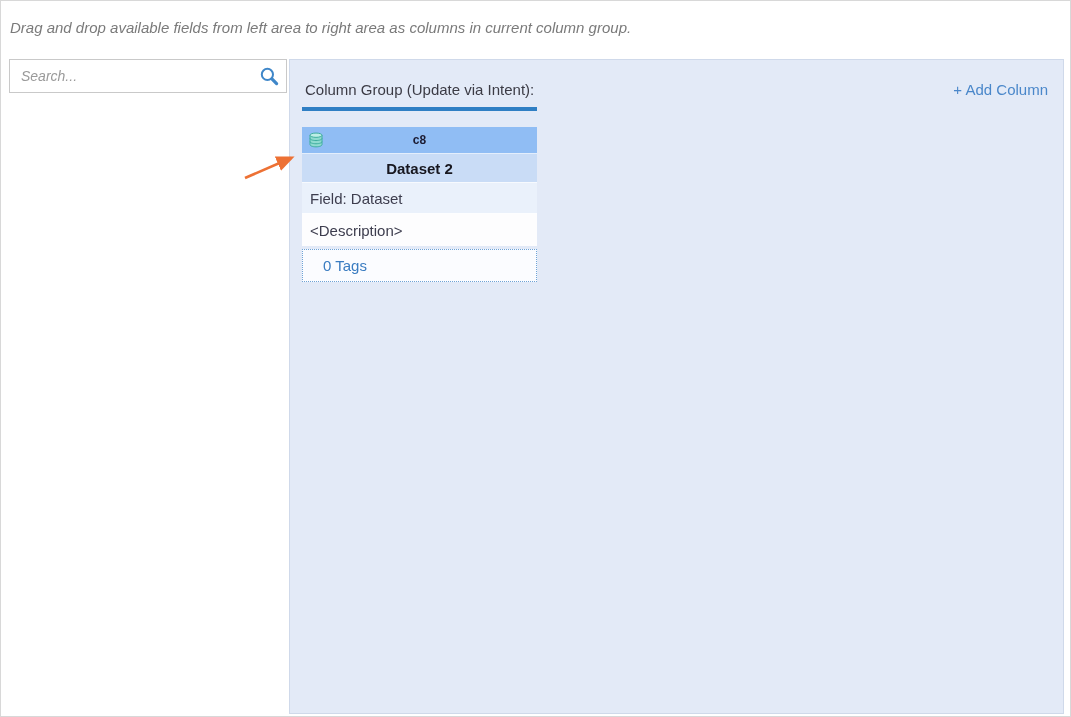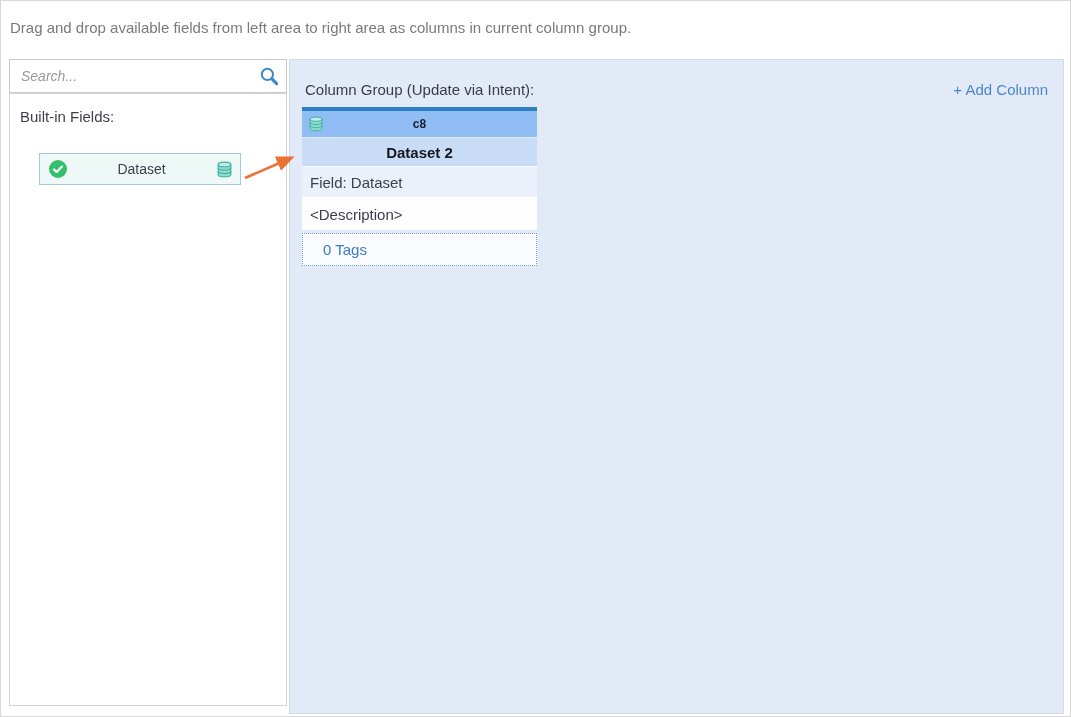--- a/index.html
+++ b/index.html
@@ -14,20 +14,21 @@
     height: 717px;
     background: #ffffff;
     border: 1px solid #d8d8d8;
     overflow: hidden;
   }
   .instruction {
     position: absolute;
     left: 9px;
     top: 18px;
     font-size: 15px;
+    font-style: italic;
     color: #7a7a7a;
   }
   
   .search-box {
     position: absolute;
     left: 8px;
     top: 58px;
     width: 278px;
     height: 34px;
     background: #ffffff;
@@ -128,20 +129,21 @@
   }
   .card-topbar { height: 4px; background: #2f7fc4; }
   .card-header {
     position: relative;
     height: 27px;
     background: #90bdf4;
     border-bottom: 1px solid rgba(255,255,255,0.75);
     display: flex;
     align-items: center;
     justify-content: center;
+    margin-top: 16px;
   }
   .card-header .db {
     position: absolute;
     left: 6px;
     top: 5px;
     width: 16px;
     height: 16px;
   }
   .card-code { font-size: 12px; font-weight: 600; color: #1c1c33; }
   .card-title {
@@ -205,41 +207,20 @@
   <div class="search-box">
     <input class="search-input" type="text" placeholder="Search..." style="">
     <span class="search-icon-wrap">
       <svg width="20" height="20" viewBox="0 0 20 20">
         <circle cx="8.4" cy="8.4" r="5.6" fill="none" stroke="#3f87c9" stroke-width="2"></circle>
         <line x1="12.9" y1="12.9" x2="17.6" y2="17.6" stroke="#3f87c9" stroke-width="3.2" stroke-linecap="round"></line>
       </svg>
     </span>
   </div>
 
-  <div class="fields-panel">
-    <div class="fields-title">Built-in Fields:</div>
-
-    <div class="field-item">
-      <span class="check">
-        <svg width="18" height="18" viewBox="0 0 18 18">
-          <circle cx="9" cy="9" r="9" fill="#35c06d"></circle>
-          <path d="M5 9.4 L7.6 12 L13 6.6" stroke="#ffffff" stroke-width="2.1" fill="none" stroke-linecap="round" stroke-linejoin="round"></path>
-        </svg>
-      </span>
-      <span class="label">Dataset</span>
-      <span class="db">
-        <svg width="17" height="17" viewBox="0 0 16 16">
-          <path d="M2 3.2 v9.4 c0 1.25 2.7 2.25 6 2.25 s6 -1 6 -2.25 V3.2" fill="#8fdbd0" stroke="#3fae9f" stroke-width="1"></path>
-          <ellipse cx="8" cy="3.2" rx="6" ry="2.15" fill="#bdeee6" stroke="#3fae9f" stroke-width="1"></ellipse>
-          <path d="M2 6.4 c0 1.25 2.7 2.15 6 2.15 s6 -0.9 6 -2.15" fill="none" stroke="#3fae9f" stroke-width="1"></path>
-          <path d="M2 9.6 c0 1.25 2.7 2.15 6 2.15 s6 -0.9 6 -2.15" fill="none" stroke="#3fae9f" stroke-width="1"></path>
-        </svg>
-      </span>
-    </div>
-  </div>
 
   <div class="right-panel">
     <div class="panel-header">
       <span class="panel-title">Column Group (Update via Intent):</span>
       <a class="add-column">+ Add Column</a>
     </div>
 
     <div class="column-card">
       <div class="card-topbar"></div>
       <div class="card-header">

